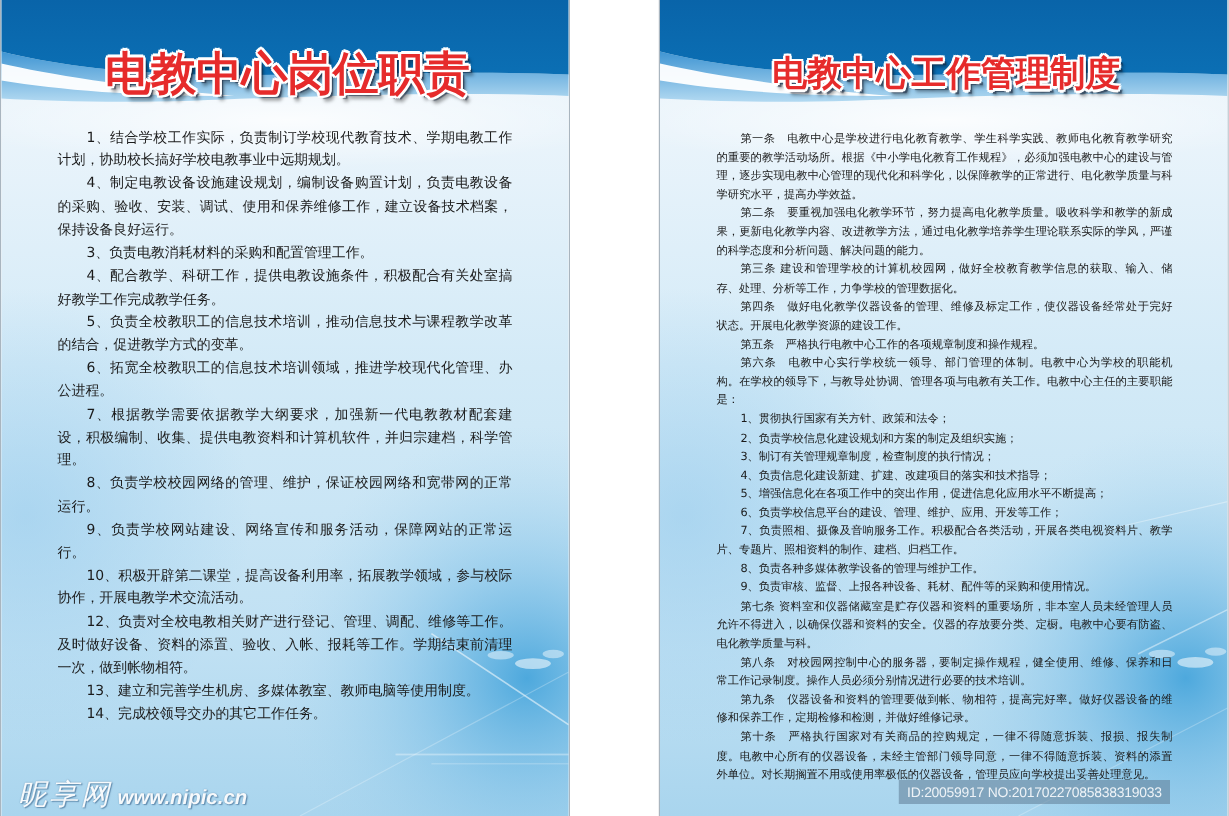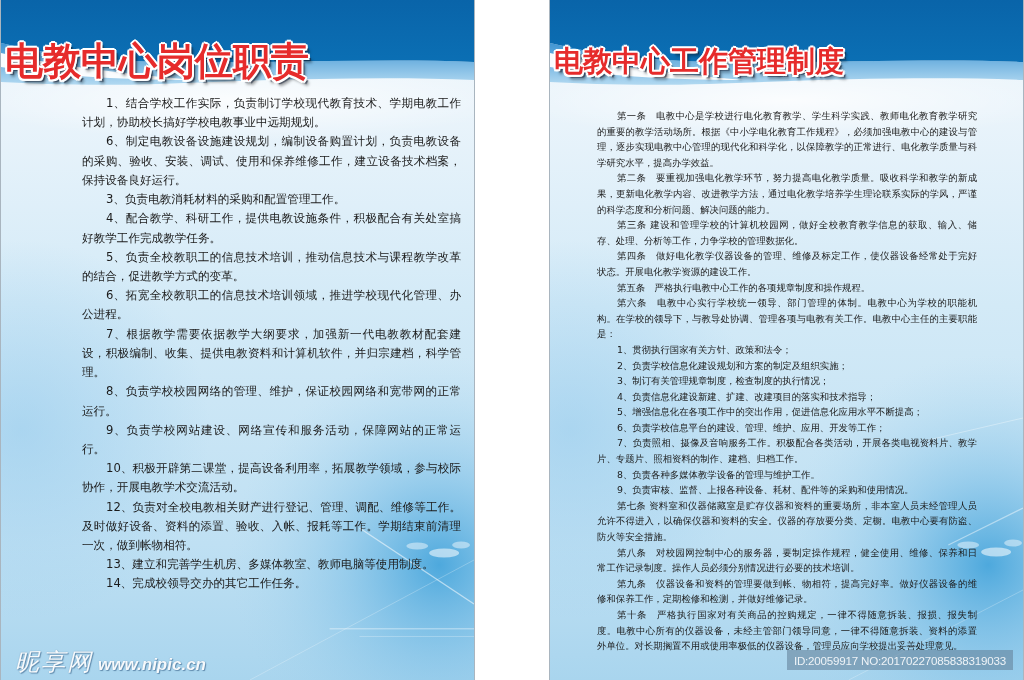--- a/index.html
+++ b/index.html
@@ -13,34 +13,34 @@
     box-sizing: border-box;
     border-left: 1px solid #a9b5bf; border-right: 1px solid #a9b5bf;
     overflow: hidden;
   }
   .panel.left { left: 0; }
   .panel.right { left: 549px; }
   .panel svg.bg { position: absolute; left: 0; top: 0; width: 100%; height: 100%; }
 
   .title {
     position: absolute; left: 0; right: 0; padding-left: 4px;
-    white-space: nowrap;
+    text-align: center; white-space: nowrap;
     color: var(--title-red, #e62b2b);
     font-family: "DejaVu Sans", sans-serif;
     font-weight: 900;
     text-shadow:
       -2px 0 0 #fff, 2px 0 0 #fff, 0 -2px 0 #fff, 0 2px 0 #fff,
       -1.5px -1.5px 0 #fff, 1.5px -1.5px 0 #fff, -1.5px 1.5px 0 #fff, 1.5px 1.5px 0 #fff,
       3px 3px 1px rgba(20,30,50,0.65), 4px 5px 3px rgba(0,0,0,0.35);
   }
   .left .title { top: 42px; font-size: 38px; line-height: 38px; }
   .right .title { top: 43px; font-size: 29px; line-height: 36px; }
 
   .body-text { position: absolute; left: 47px; color: #1b1b1b; }
-  .left .body-text { top: 94px; width: 379px; font-size: 11.6px; line-height: 19.22px; margin-left: 34px; }
+  .left .body-text { top: 105px; width: 379px; font-size: 11.6px; line-height: 19.22px; }
   .right .body-text { top: 108px; width: 380px; font-size: 9.4px; line-height: 15.6px; }
 
   .line { white-space: nowrap; text-align: justify; text-align-last: justify; }
   .line.last { text-align-last: left; }
   .left .line.first { padding-left: 24px; }
   .right .line.first { padding-left: 20px; }
 
   .watermark { position: absolute; left: 15px; top: 646px; white-space: nowrap; }
   .wm-logo {
     font-size: 24px; font-weight: 400; font-style: italic; letter-spacing: 2px;
@@ -48,21 +48,21 @@
     text-shadow: 0 0 1px #5b8db3, 1px 1px 1px rgba(50,90,130,0.6);
   }
   .wm-url {
     font-family: "Liberation Sans", sans-serif;
     font-size: 17px; font-weight: bold; font-style: italic; margin-left: 5px;
     color: rgba(255,255,255,0.95);
     text-shadow: 0 0 1px #5b8db3, 1px 1px 1px rgba(50,90,130,0.6);
     margin-top: 46px;
   }
   .id-badge {
-    position: absolute; left: 787px; top: 650px; width: 226px; height: 20px;
+    position: absolute; left: 749px; top: 650px; width: 226px; height: 20px;
     background: rgba(104,134,158,0.62);
     color: #eef3f7;
     font-family: "Liberation Sans", sans-serif;
     font-size: 11.6px; line-height: 21px; letter-spacing: -0.2px;
     text-align: center; white-space: nowrap;
   }
 </style>
 </head>
 <body>
 
@@ -116,21 +116,21 @@
     <ellipse cx="418" cy="546" rx="11" ry="3.5" fill="#ffffff" opacity="0.45"></ellipse>
     <ellipse cx="462" cy="545" rx="9" ry="3.5" fill="#ffffff" opacity="0.45"></ellipse>
   </svg>
   <div class="title">电教中心岗位职责</div>
   <div class="body-text">
       <div class="para">
         <div class="line first">1、结合学校工作实际，负责制订学校现代教育技术、学期电教工作</div>
         <div class="line last">计划，协助校长搞好学校电教事业中远期规划。</div>
       </div>
       <div class="para">
-        <div class="line first">6、制定电教设备设施建设规划，编制设备购置计划，负责电教设备</div>
+        <div class="line first">4、制定电教设备设施建设规划，编制设备购置计划，负责电教设备</div>
         <div class="line">的采购、验收、安装、调试、使用和保养维修工作，建立设备技术档案，</div>
         <div class="line last">保持设备良好运行。</div>
       </div>
       <div class="para">
         <div class="line first last">3、负责电教消耗材料的采购和配置管理工作。</div>
       </div>
       <div class="para">
         <div class="line first">4、配合教学、科研工作，提供电教设施条件，积极配合有关处室搞</div>
         <div class="line last">好教学工作完成教学任务。</div>
       </div>
@@ -242,21 +242,21 @@
       </div>
       <div class="para">
         <div class="line first last">8、负责各种多媒体教学设备的管理与维护工作。</div>
       </div>
       <div class="para">
         <div class="line first last">9、负责审核、监督、上报各种设备、耗材、配件等的采购和使用情况。</div>
       </div>
       <div class="para">
         <div class="line first">第七条 资料室和仪器储藏室是贮存仪器和资料的重要场所，非本室人员未经管理人员</div>
         <div class="line">允许不得进入，以确保仪器和资料的安全。仪器的存放要分类、定橱。电教中心要有防盗、</div>
-        <div class="line last">防火等安全措施。</div>
+        <div class="line last">电化教学质量与科。</div>
       </div>
       <div class="para">
         <div class="line first">第八条　对校园网控制中心的服务器，要制定操作规程，健全使用、维修、保养和日</div>
         <div class="line last">常工作记录制度。操作人员必须分别情况进行必要的技术培训。</div>
       </div>
       <div class="para">
         <div class="line first">第九条　仪器设备和资料的管理要做到帐、物相符，提高完好率。做好仪器设备的维</div>
         <div class="line last">修和保养工作，定期检修和检测，并做好维修记录。</div>
       </div>
       <div class="para">

